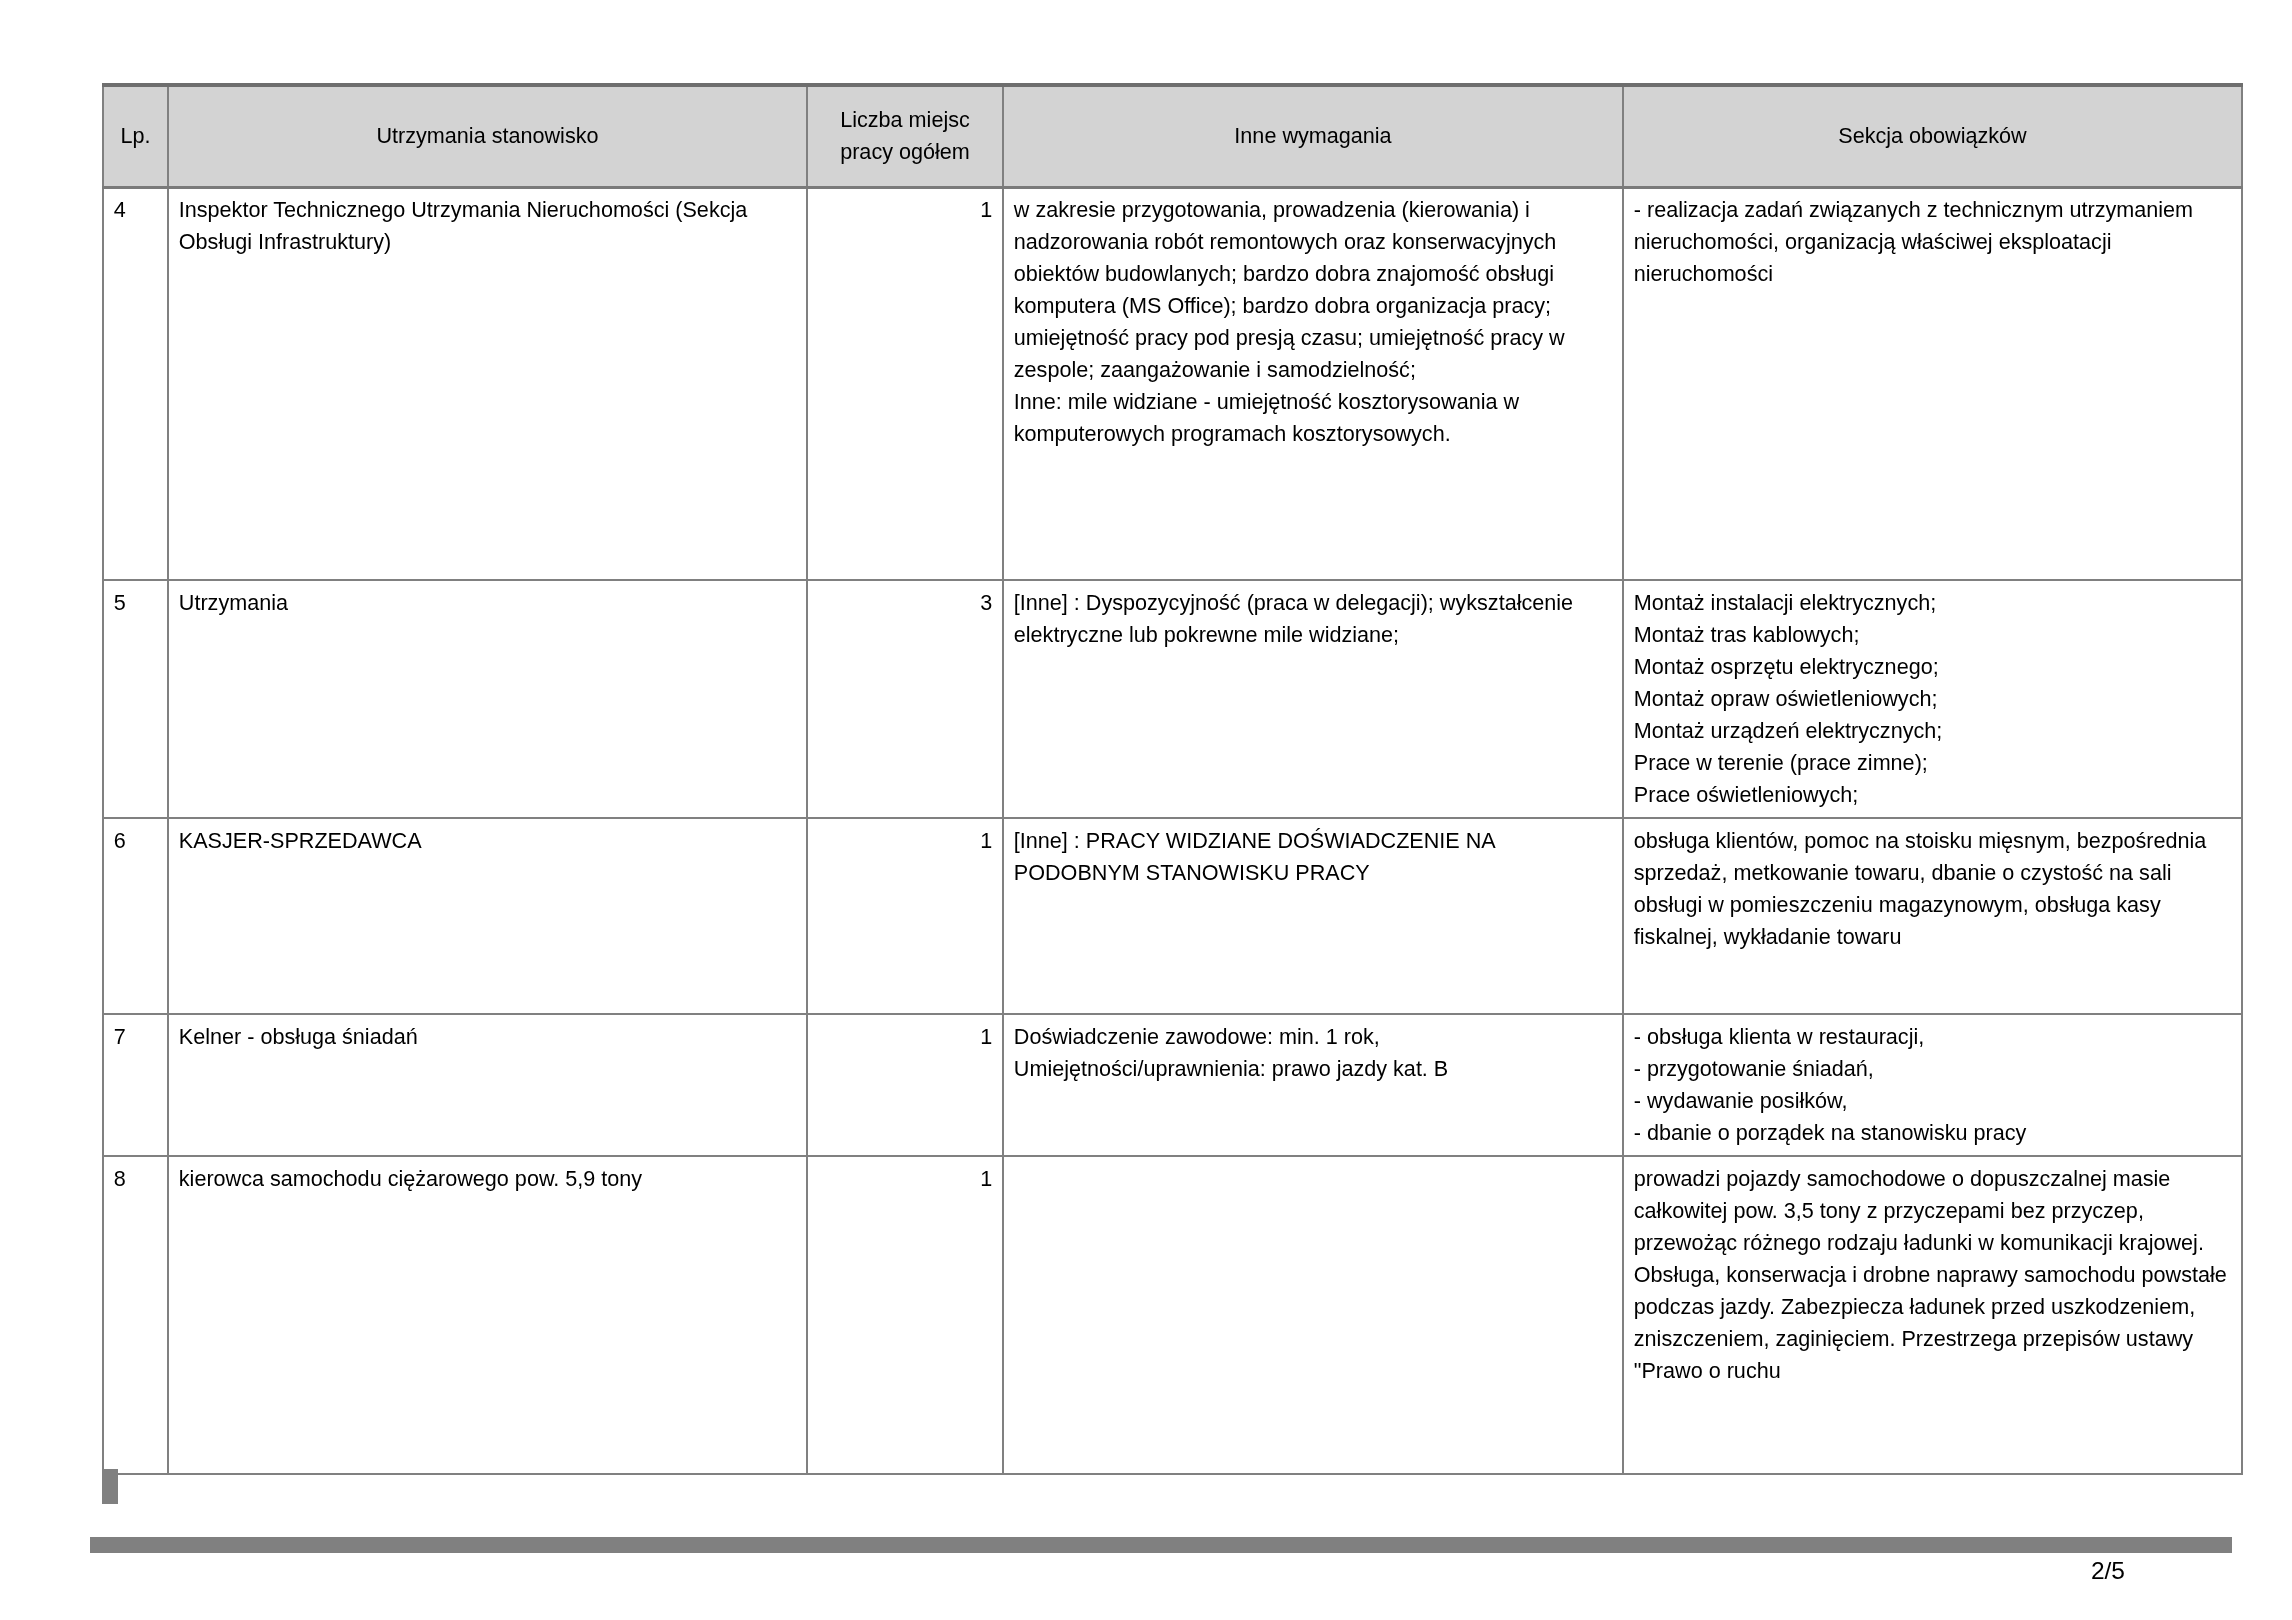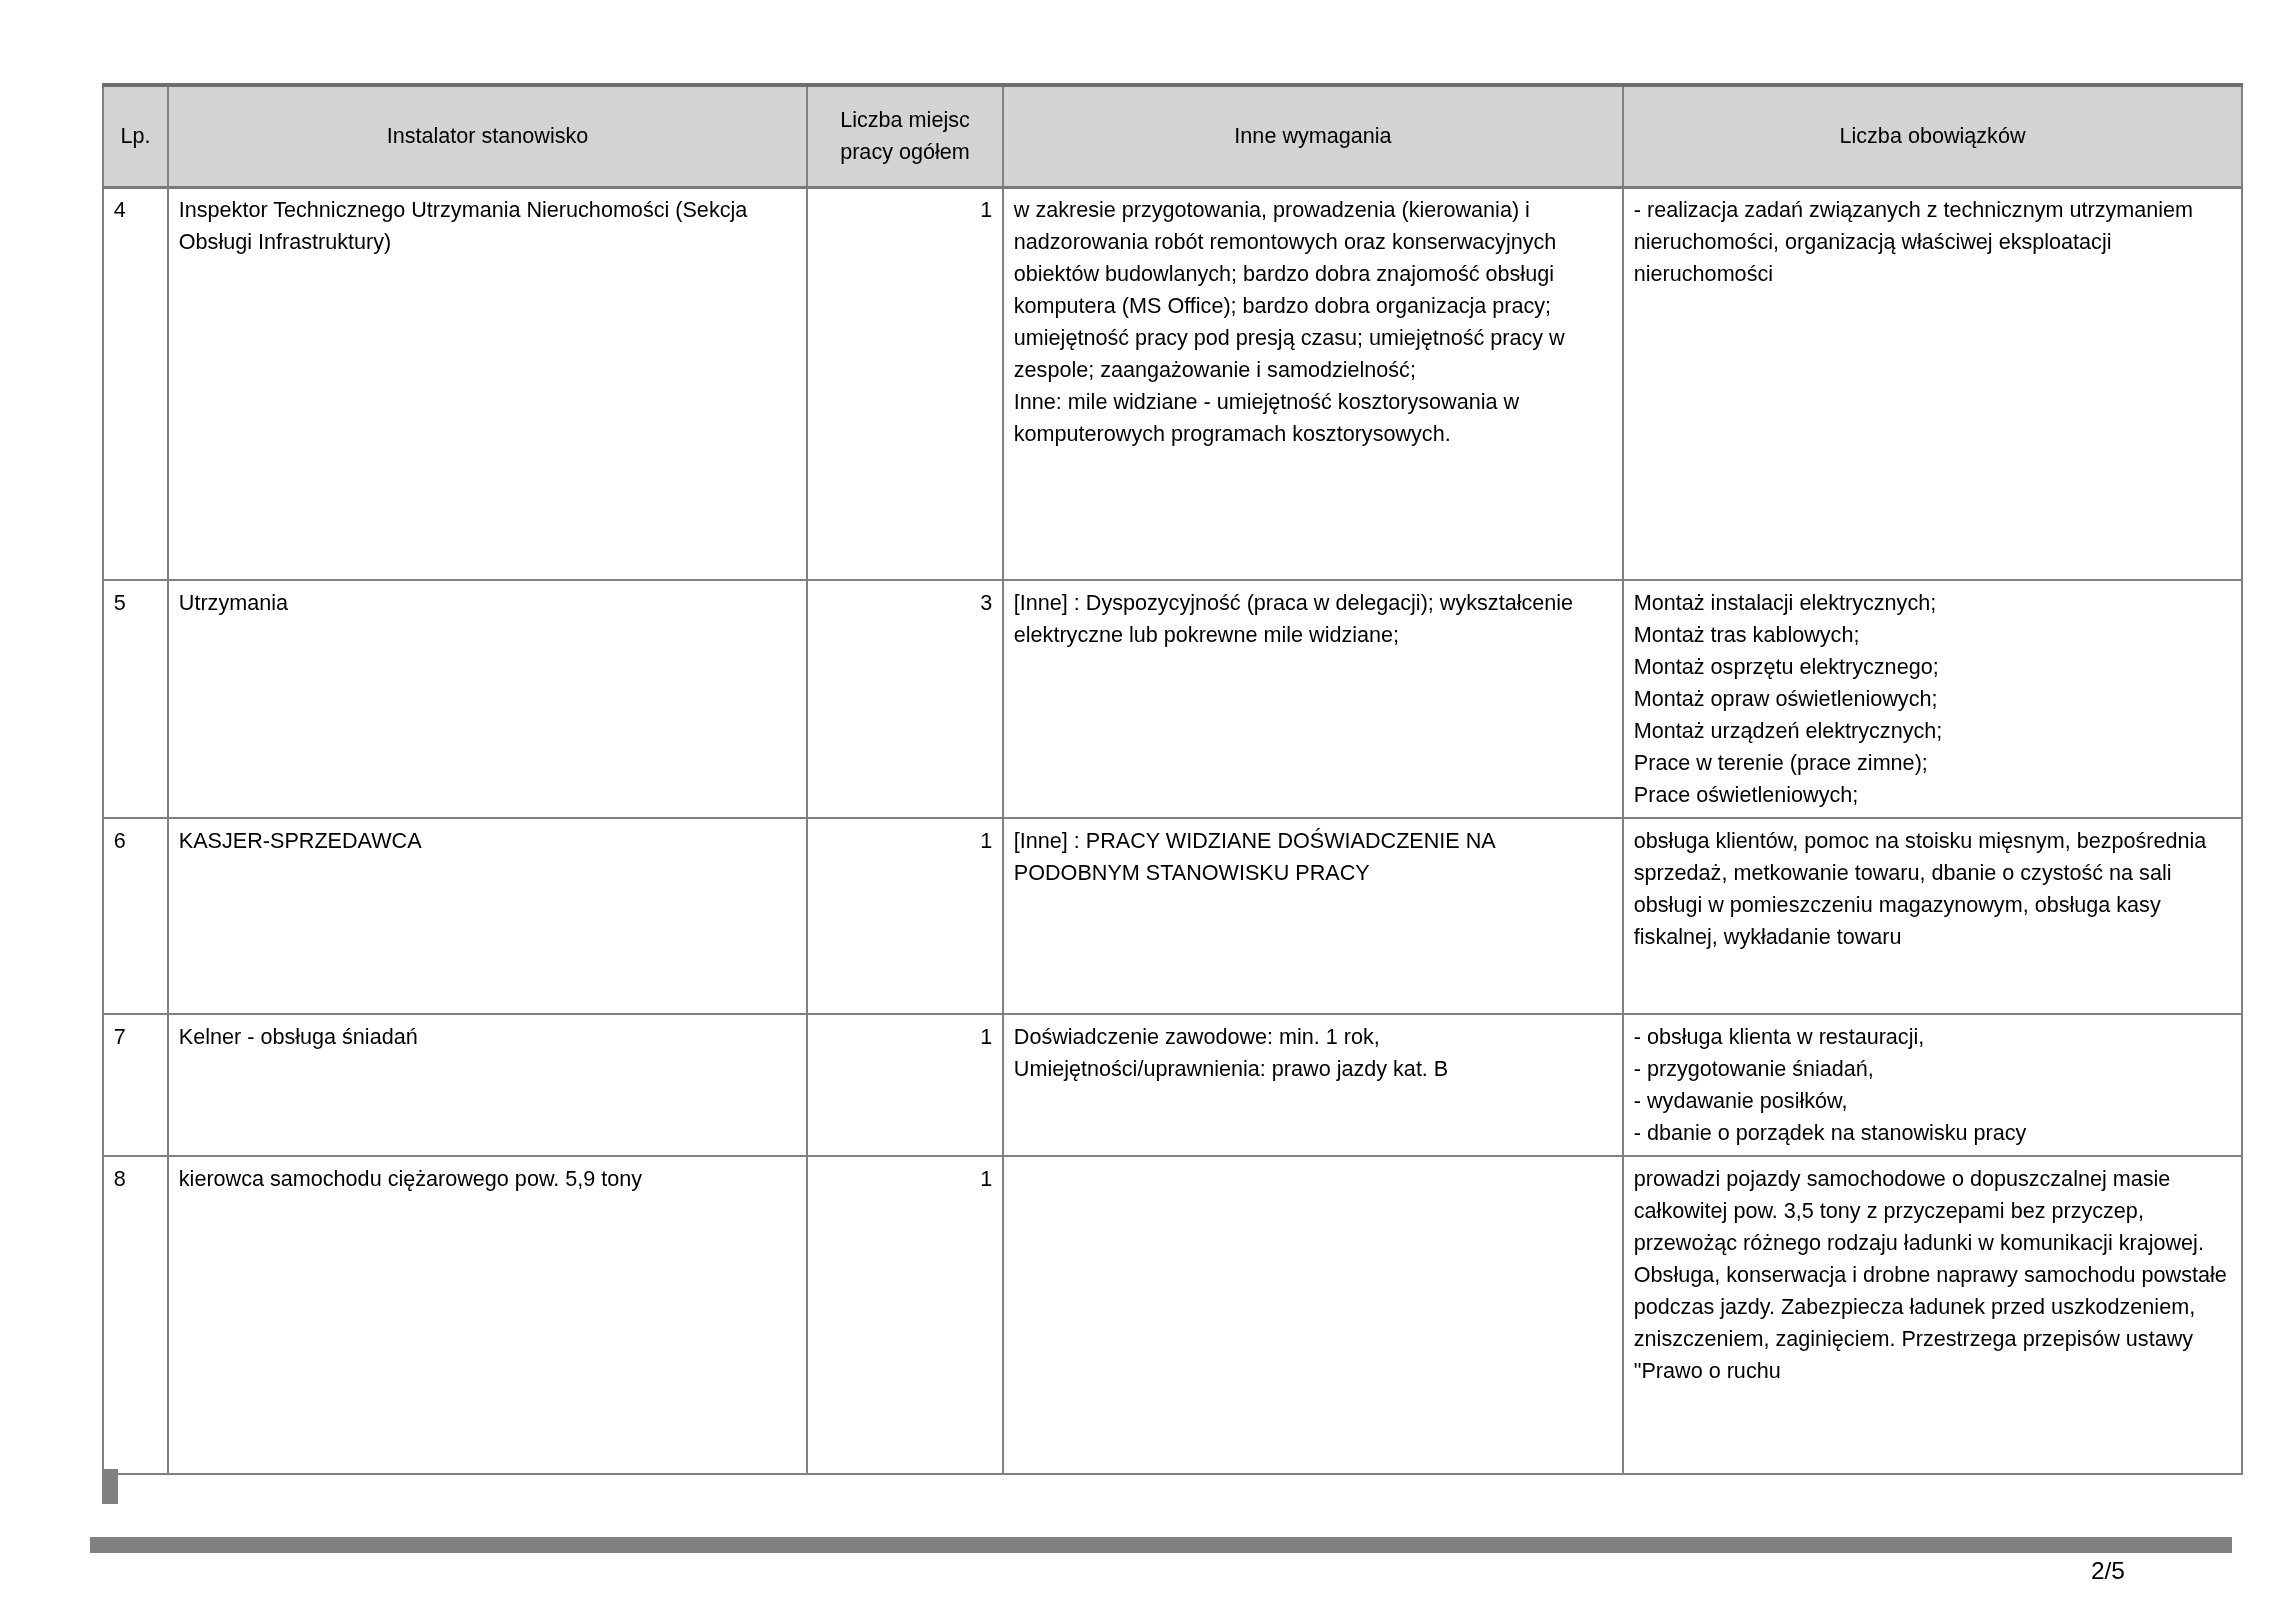--- a/index.html
+++ b/index.html
@@ -87,24 +87,24 @@
     <colgroup>
       <col class="c-lp">
         <col class="c-stan">
         <col class="c-liczba">
         <col class="c-wymagania">
         <col class="c-zakres">
     </colgroup>
     <thead>
       <tr>
         <th>Lp.</th>
-        <th>Instalator stanowisko</th>
+        <th>Utrzymania stanowisko</th>
         <th>Liczba miejsc pracy ogółem</th>
         <th>Inne wymagania</th>
-        <th>Liczba obowiązków</th>
+        <th>Sekcja obowiązków</th>
       </tr>
     </thead>
     <tbody>
       <tr class="r0">
         <td class="lp">4</td>
         <td class="text">Inspektor Technicznego Utrzymania Nieruchomości (Sekcja Obsługi Infrastruktury)</td>
         <td class="liczba">1</td>
         <td class="text">w zakresie przygotowania, prowadzenia (kierowania) i nadzorowania robót remontowych oraz konserwacyjnych obiektów budowlanych; bardzo dobra znajomość obsługi komputera (MS Office); bardzo dobra organizacja pracy; umiejętność pracy pod presją czasu; umiejętność pracy w zespole; zaangażowanie i samodzielność;
 Inne: mile widziane - umiejętność kosztorysowania w komputerowych programach kosztorysowych.</td>
         <td class="text">- realizacja zadań związanych z technicznym utrzymaniem nieruchomości, organizacją właściwej eksploatacji nieruchomości</td>

